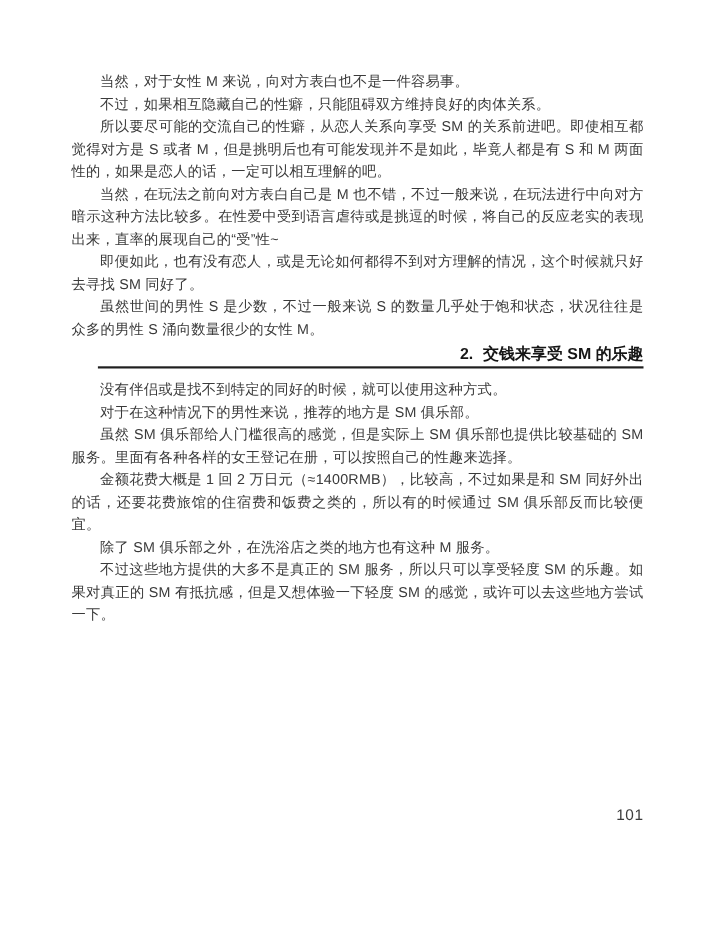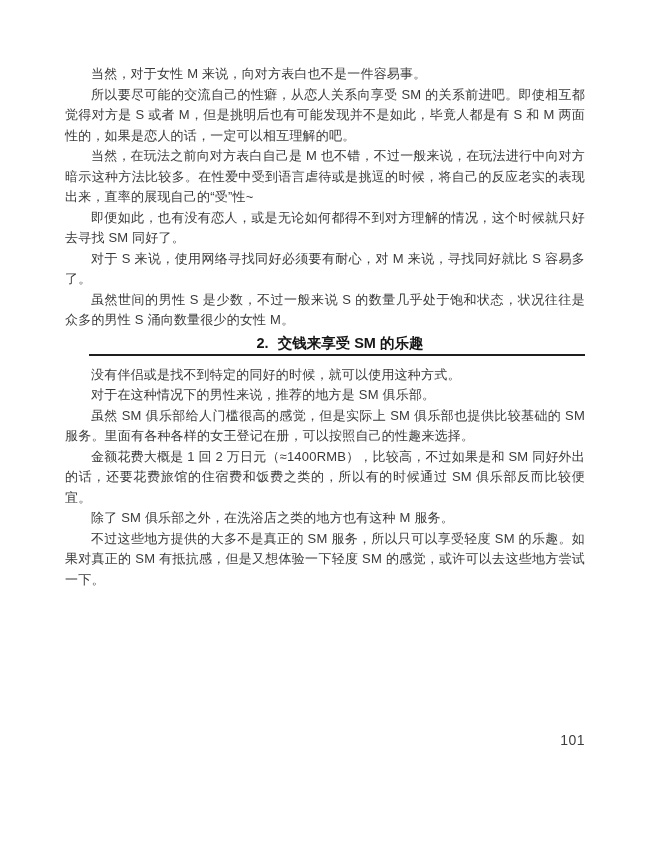--- a/index.html
+++ b/index.html
@@ -33,45 +33,45 @@
       letter-spacing: 0.2px;
     }
     h2.section-heading {
       margin: 4px 0 9px 24px;
       padding: 0 0 3px 6px;
       font-size: 14.5px;
       line-height: 16px;
       font-weight: bold;
       color: #161616;
       border-bottom: 2px solid #1f1f1f;
-      text-align: center;
+      text-align: right;
     }
     h2.section-heading .num {
       margin-right: 9px;
     }
     .page-number {
       position: absolute;
       right: 65px;
       top: 732px;
       font-size: 14px;
       color: #3d3d3d;
       letter-spacing: 0.5px;
     }
   </style>
 </head>
 <body>
 
 <div class="page">
   <div class="content">
 
     <p class="body-par">当然，对于女性 M 来说，向对方表白也不是一件容易事。</p>
+    <p class="body-par">不过，如果相互隐藏自己的性癖，只能阻碍双方维持良好的肉体关系。</p>
     <p class="body-par">所以要尽可能的交流自己的性癖，从恋人关系向享受 SM 的关系前进吧。即使相互都觉得对方是 S 或者 M，但是挑明后也有可能发现并不是如此，毕竟人都是有 S 和 M 两面性的，如果是恋人的话，一定可以相互理解的吧。</p>
     <p class="body-par">当然，在玩法之前向对方表白自己是 M 也不错，不过一般来说，在玩法进行中向对方暗示这种方法比较多。在性爱中受到语言虐待或是挑逗的时候，将自己的反应老实的表现出来，直率的展现自己的“受”性~</p>
     <p class="body-par">即便如此，也有没有恋人，或是无论如何都得不到对方理解的情况，这个时候就只好去寻找 SM 同好了。</p>
-    <p class="body-par">对于 S 来说，使用网络寻找同好必须要有耐心，对 M 来说，寻找同好就比 S 容易多了。</p>
     <p class="body-par">虽然世间的男性 S 是少数，不过一般来说 S 的数量几乎处于饱和状态，状况往往是众多的男性 S 涌向数量很少的女性 M。</p>
 
     <h2 class="section-heading">
       <span class="num">2.</span><span>交钱来享受 SM 的乐趣</span>
     </h2>
 
     <p class="body-par">没有伴侣或是找不到特定的同好的时候，就可以使用这种方式。</p>
     <p class="body-par">对于在这种情况下的男性来说，推荐的地方是 SM 俱乐部。</p>
     <p class="body-par">虽然 SM 俱乐部给人门槛很高的感觉，但是实际上 SM 俱乐部也提供比较基础的 SM 服务。里面有各种各样的女王登记在册，可以按照自己的性趣来选择。</p>
     <p class="body-par">金额花费大概是 1 回 2 万日元（≈1400RMB），比较高，不过如果是和 SM 同好外出的话，还要花费旅馆的住宿费和饭费之类的，所以有的时候通过 SM 俱乐部反而比较便宜。</p>

